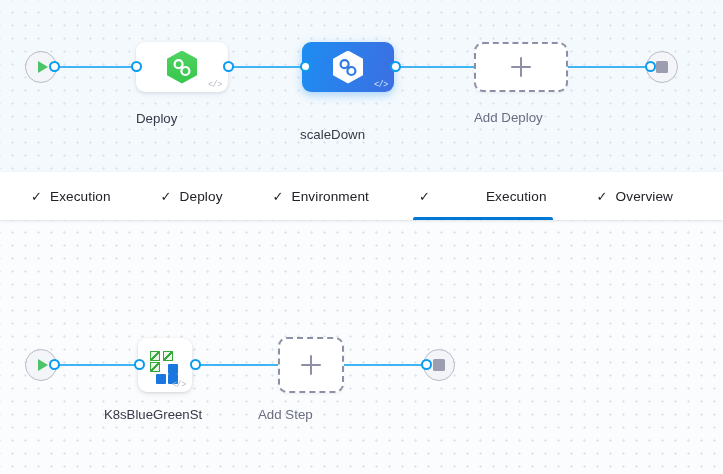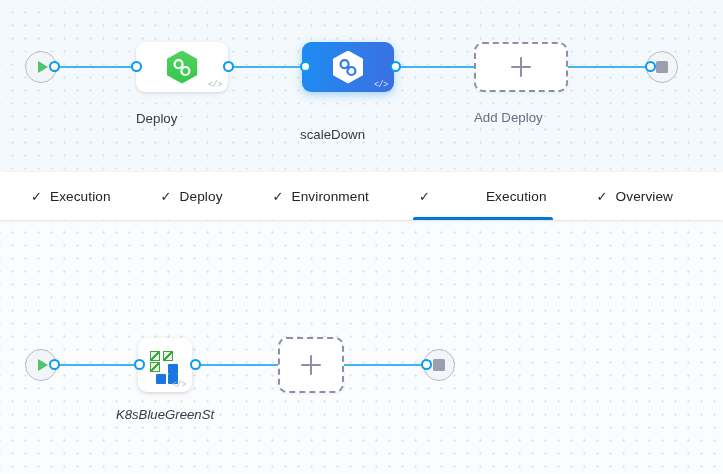--- a/index.html
+++ b/index.html
@@ -242,27 +242,28 @@
         <i class="g" style="left:14px;top:2px;"></i>
         <i class="g" style="left:1px;top:13px;"></i>
         <i class="b" style="left:19px;top:15px;"></i>
         <i class="b" style="left:7px;top:25px;"></i>
         <i class="b" style="left:19px;top:25px;"></i>
       </div>
       <span class="code-badge">&lt;/&gt;</span>
     </div>
     <div class="port" style="left:134px;top:139px;"></div>
     <div class="port" style="left:190px;top:139px;"></div>
-    <div class="step-label" style="left:103px;top:185px;font-style:italic;">
+    <div class="step-label" style="left:91px;top:185px;">
       <div>K8sBlueGreenSt</div>
     </div>
 
     <div class="add-box" style="left:278px;top:117px;width:66px;height:56px;">
       <span class="plus"></span>
     </div>
+    <div class="node-label muted" style="left:258px;top:186px;width:106px;">Add Step</div>
 
     <div class="port" style="left:421px;top:139px;"></div>
     <div class="terminal" style="left:423px;top:129px;">
       <div class="stop-sq"></div>
     </div>
   </div>
 
 </div>
 
 </body></html>

